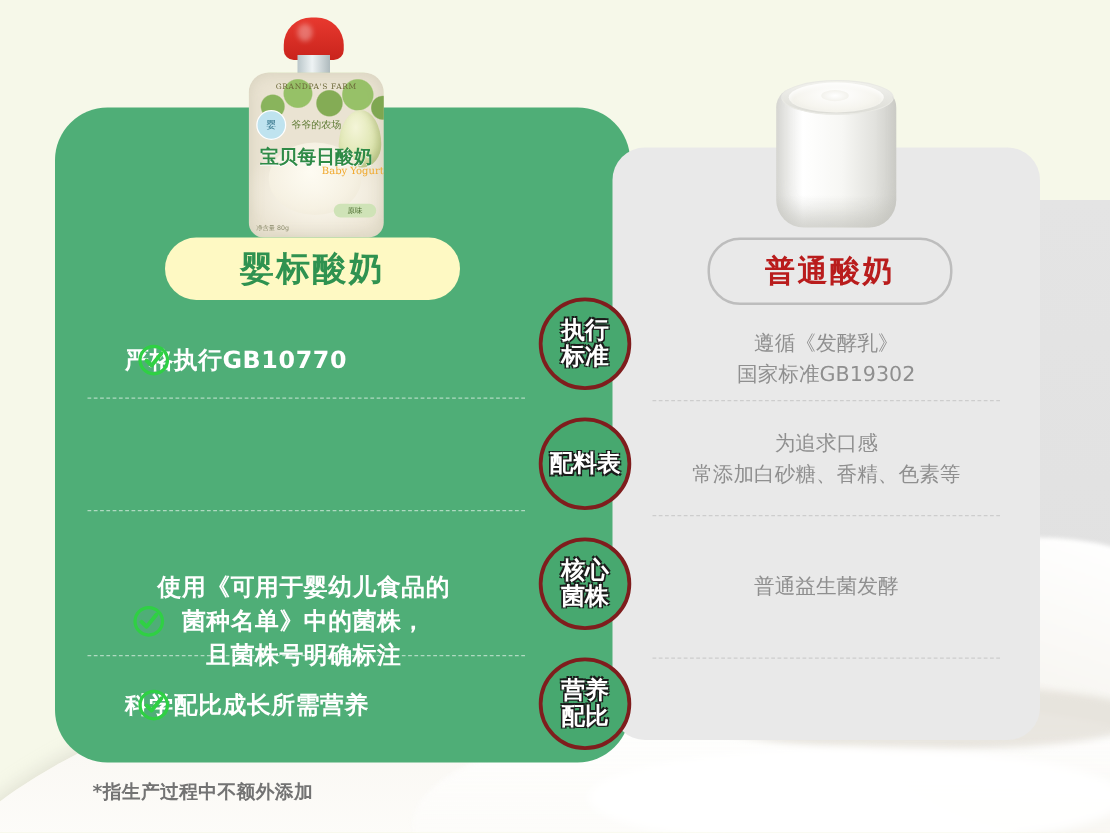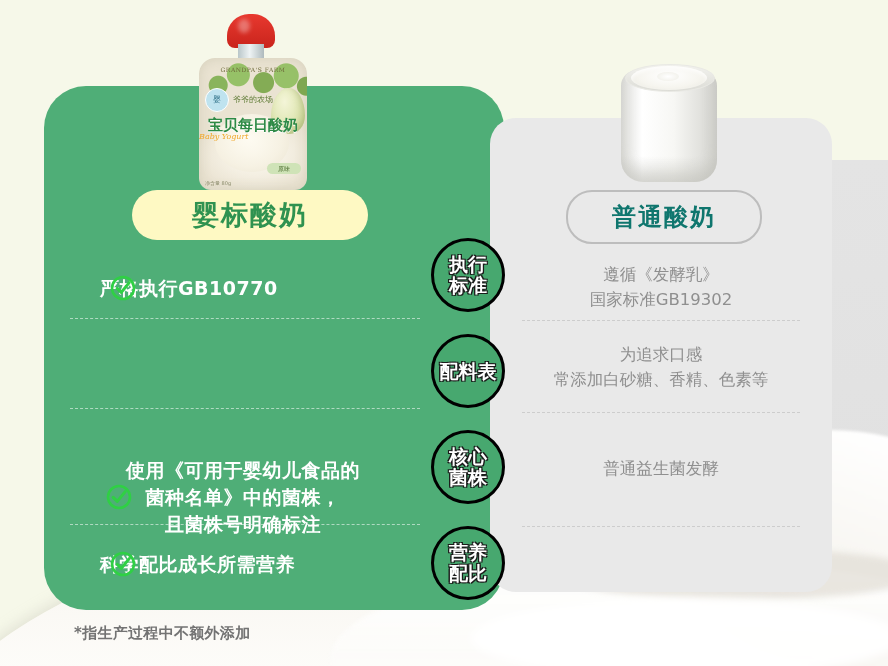--- a/index.html
+++ b/index.html
@@ -134,21 +134,21 @@
     border-radius: 52% 48% 45% 55% / 62% 60% 40% 38%;
     box-shadow: inset -3px -3px 6px rgba(140,150,90,.4);
   }
   .pouch .title-cn{
     position:absolute; left:0; right:0; top:58px;
     text-align:center; font-size:15px; font-weight:bold;
     color:#2e8a46; text-shadow:0 1px 0 #fff;
   }
   .pouch .title-en{
     position:absolute; left:0; right:0; top:74px;
-    text-align:left; font-size:8px; font-style:italic;
+    text-align:right; font-size:8px; 
     color:#f0a82c; font-family:"DejaVu Serif", serif;
   }
   .pouch .swirl{
     position:absolute; left:16px; top:56px;
     width:74px;height:58px;border-radius:50%;
     background: radial-gradient(ellipse at 45% 40%, #fffdf4 0%, #f6f1e2 60%, #e9e2cf 100%);
     opacity:.85;
   }
   .pouch .flag{
     position:absolute; right:6px; bottom:16px;
@@ -226,21 +226,21 @@
   .pill-gray {
     position: absolute;
     left: 566px; top: 190px;
     width: 192px; height: 50px;
     border: 2px solid #bdbdbd;
     border-radius: 26px;
     display: flex; align-items: center; justify-content: center;
     background: transparent;
   }
   .pill-gray span {
-    font-size: 24px; font-weight: bold; color: #0f766e;
+    font-size: 24px; font-weight: bold; color: #b91c1c;
     letter-spacing: 2px;
   }
   .l-row {
     position: relative;
     display: flex;
     align-items: center;
     box-sizing: border-box;
     padding: 0 10px 0 56px;
   }
   .l-row .check {
@@ -282,21 +282,21 @@
     border-top: 1px dashed #cdcdcd;
     height: 0;
   }
 
   
   .circle {
     position: absolute;
     width: 74px; height: 74px;
     border-radius: 50%;
     background: #47a86f;
-    border: 3px solid #000000;
+    border: 3px solid #7f1d1d;
     display: flex; align-items: center; justify-content: center;
     box-sizing: border-box;
   }
   .circle span {
     color: #ffffff;
     font-size: 19px;
     font-weight: bold;
     line-height: 21px;
     text-align: center;
     white-space: pre-line;

